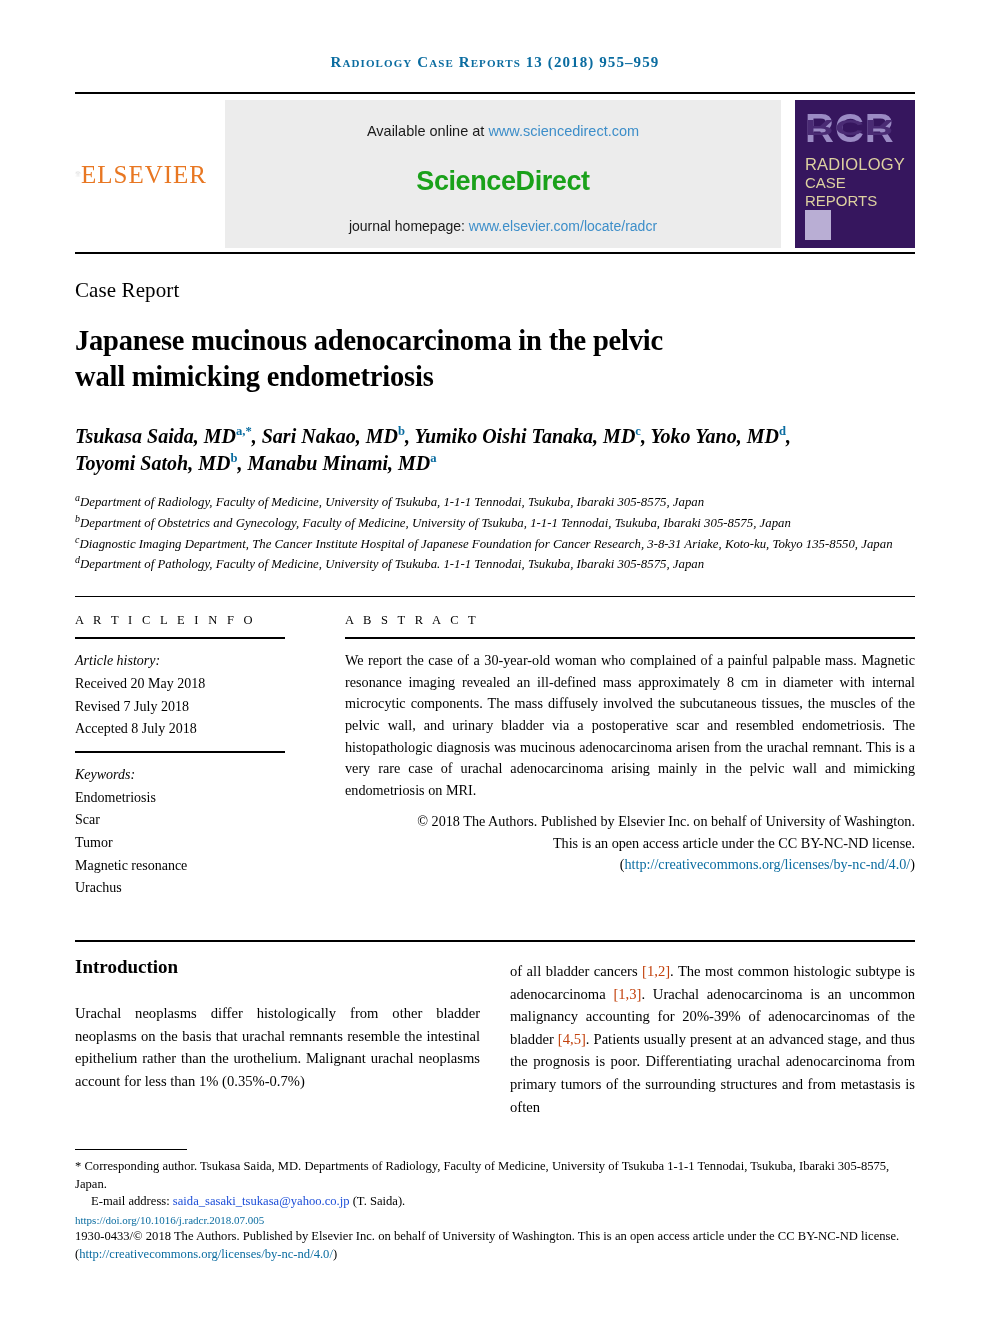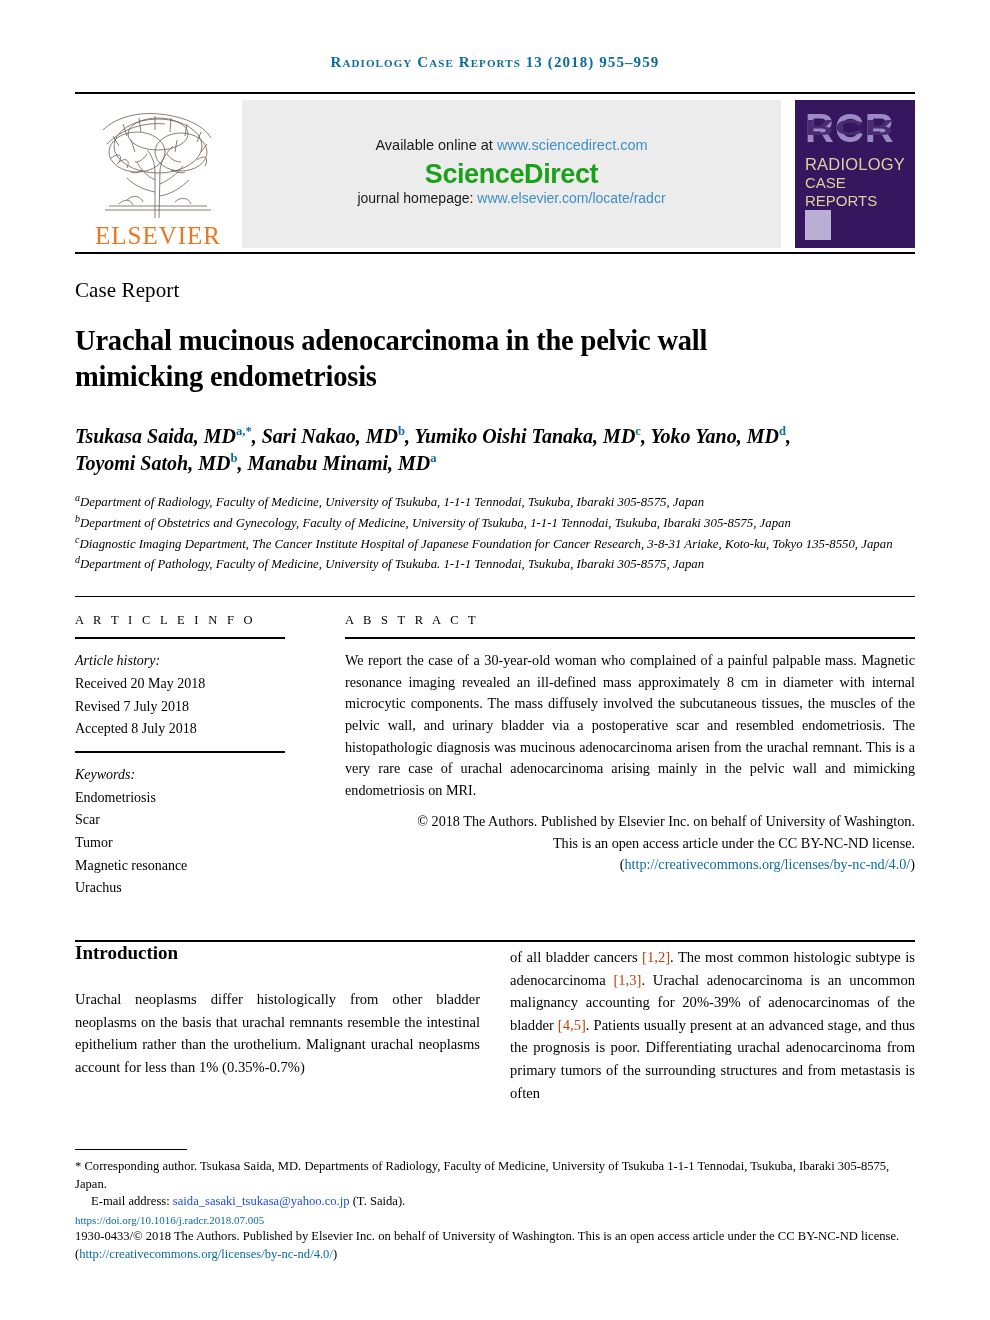--- a/index.html
+++ b/index.html
@@ -42,47 +42,46 @@
   }
   .masthead {
     display: flex;
     align-items: stretch;
     height: 148px;
     margin-top: 6px;
   }
   .elsevier-logo {
     width: 132px;
     display: flex;
-    flex-direction: column;
+    flex-direction: row;
     align-items: center;
     justify-content: flex-end;
     flex: 0 0 132px;
-    margin-left: 17px;
   }
   .elsevier-tree {
     width: 122px;
     height: 112px;
   }
   .elsevier-word {
     color: #e87722;
     font-family: "Liberation Serif", serif;
     font-size: 25px;
     letter-spacing: 1px;
     line-height: 1;
     margin-top: 1px;
   }
   .sd-band {
     flex: 1 1 auto;
     background: #ececec;
     margin: 0 14px 0 18px;
     display: flex;
     flex-direction: column;
-    justify-content: center;
+    justify-content: space-between;
     align-items: center;
-    padding: 8px 0 14px 0;
+    padding: 23px 0 14px 0;
     box-sizing: border-box;
   }
   .sd-avail {
     font-family: "Liberation Sans", sans-serif;
     font-size: 14.5px;
     color: #1a1a1a;
   }
   .sd-avail a {
     color: #3d8ec9;
     text-decoration: none;
@@ -253,21 +252,21 @@
   }
   .abs-copy a { color: #0a6ca0; text-decoration: none; }
 
   
   .body-rule {
     border-top: 2.4px solid #000;
     margin-top: 40px;
   }
   .body-cols {
     display: flex;
-    margin-top: 0;
+    margin-top: 14px;
     column-gap: 30px;
   }
   .bcol { flex: 1 1 0; }
   .body-head {
     font-family: "Liberation Serif", serif;
     font-weight: bold;
     font-size: 19px;
     margin-bottom: 24px;
   }
   .body-p {
@@ -383,21 +382,21 @@
         <div class="rcr-l2">CASE</div>
         <div class="rcr-l3">REPORTS</div>
       </div>
       <div class="rcr-els-mark"></div>
     </div>
   </div>
 
   <div class="masthead-rule-bottom"></div>
 
   <div class="doc-type">Case Report</div>
-  <h1 class="article-title">Urachal mucinous adenocarcinoma in the pelvic wall mimicking endometriosis</h1>
+  <h1 class="article-title">Japanese mucinous adenocarcinoma in the pelvic wall mimicking endometriosis</h1>
 
   <div class="authors">
     <span id="auth1"><span>Tsukasa Saida, MD</span><sup>a,*</sup>, <span>Sari Nakao, MD</span><sup>b</sup>, <span>Yumiko Oishi Tanaka, MD</span><sup>c</sup>, <span>Yoko Yano, MD</span><sup>d</sup>,</span><br>
     <span id="auth2"><span>Toyomi Satoh, MD</span><sup>b</sup>, <span>Manabu Minami, MD</span><sup>a</sup></span>
   </div>
 
   <div class="affils" id="affils">
       <div class="affil"><sup>a</sup><span>Department of Radiology, Faculty of Medicine, University of Tsukuba, 1-1-1 Tennodai, Tsukuba, Ibaraki 305-8575, Japan</span></div>
       <div class="affil"><sup>b</sup><span>Department of Obstetrics and Gynecology, Faculty of Medicine, University of Tsukuba, 1-1-1 Tennodai, Tsukuba, Ibaraki 305-8575, Japan</span></div>
       <div class="affil"><sup>c</sup><span>Diagnostic Imaging Department, The Cancer Institute Hospital of Japanese Foundation for Cancer Research, 3-8-31 Ariake, Koto-ku, Tokyo 135-8550, Japan</span></div>

